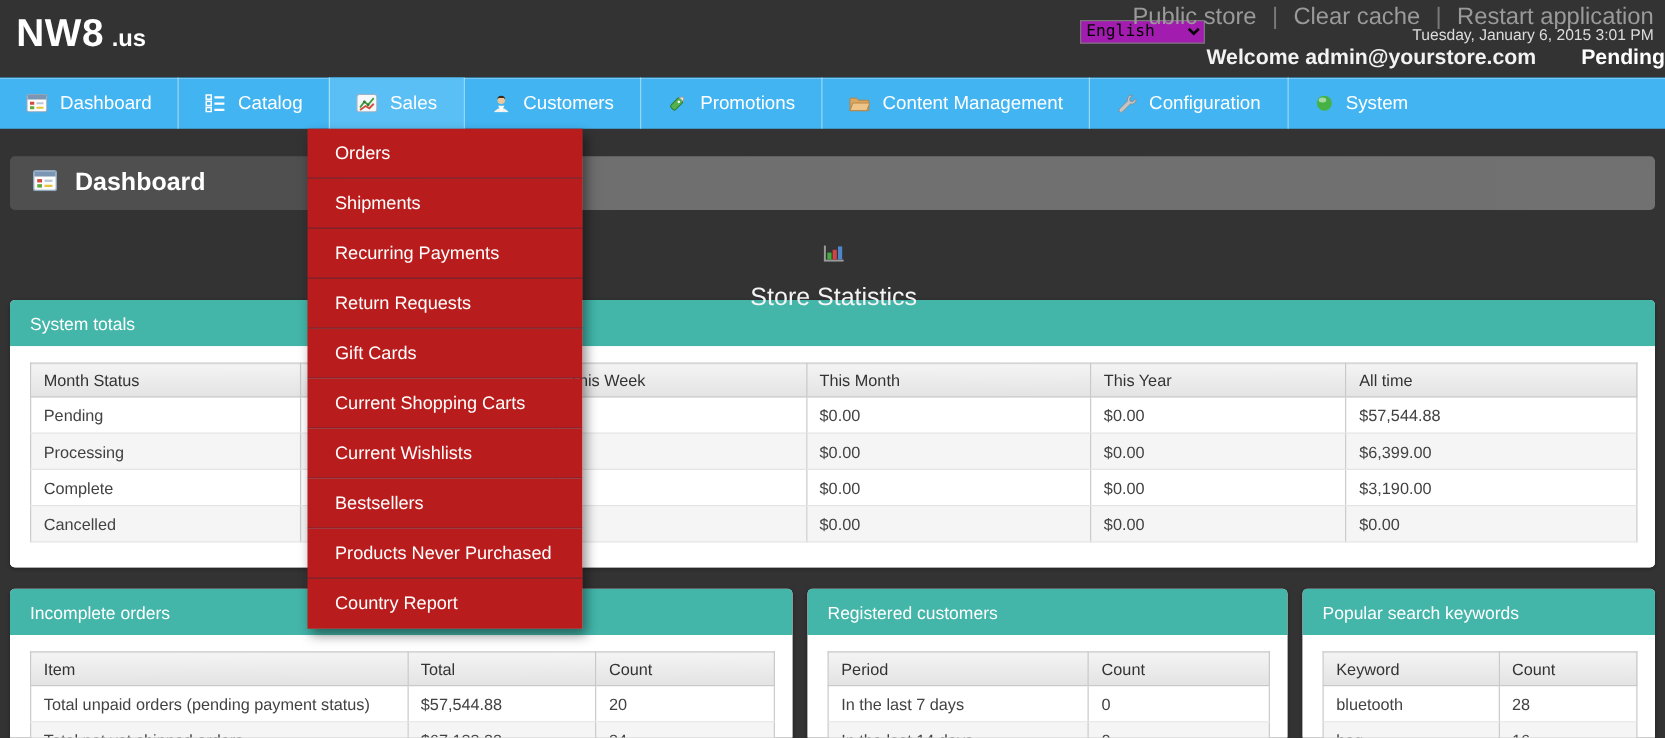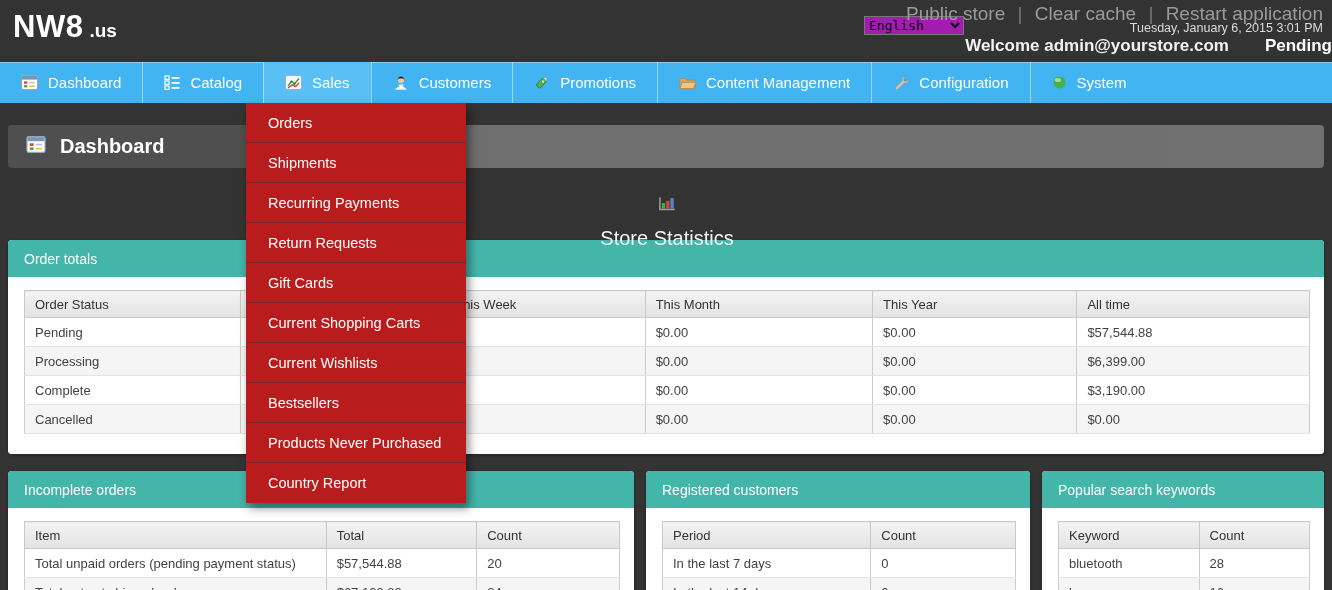--- a/index.html
+++ b/index.html
@@ -211,34 +211,34 @@
           <rect x="1" y="3" width="1.4" height="11" fill="#9a9a9a"></rect>
           <rect x="3.4" y="8" width="3" height="5" fill="#3fae3f"></rect>
           <rect x="7.2" y="6" width="3" height="7" fill="#cf4444"></rect>
           <rect x="11" y="3.6" width="3" height="9.4" fill="#4d86c9"></rect>
         </svg>
     </span>
     <span>Store Statistics</span>
   </div>
 
   <div class="panel order-totals-panel">
-    <div class="panel-header">Order totals</div>
+    <div class="panel-header">System totals</div>
     <div class="panel-body">
       <table class="data-table">
         <colgroup>
           <col style="width:16.8%">
             <col style="width:15.9%">
             <col style="width:15.6%">
           <col style="width:17.7%">
             <col style="width:15.9%">
             <col style="width:18.1%">
         </colgroup>
         <thead>
           <tr>
-            <th>Order Status</th>
+            <th>Month Status</th>
             <th></th>
             <th>This Week</th>
             <th>This Month</th>
             <th>This Year</th>
             <th>All time</th>
           </tr>
         </thead>
         <tbody>
           <tr>
             <td>Pending</td>

